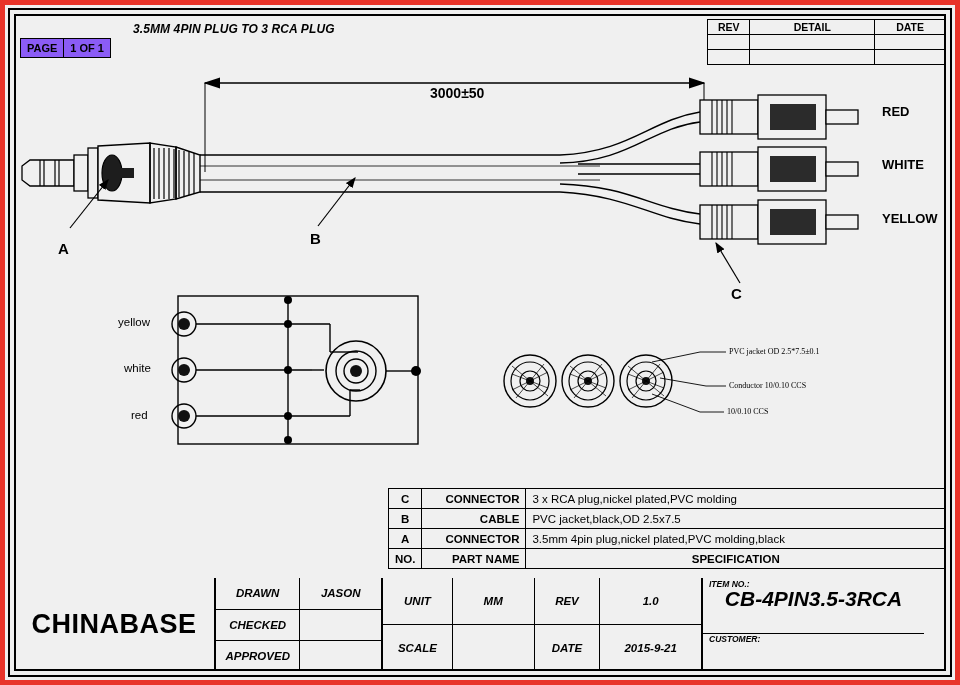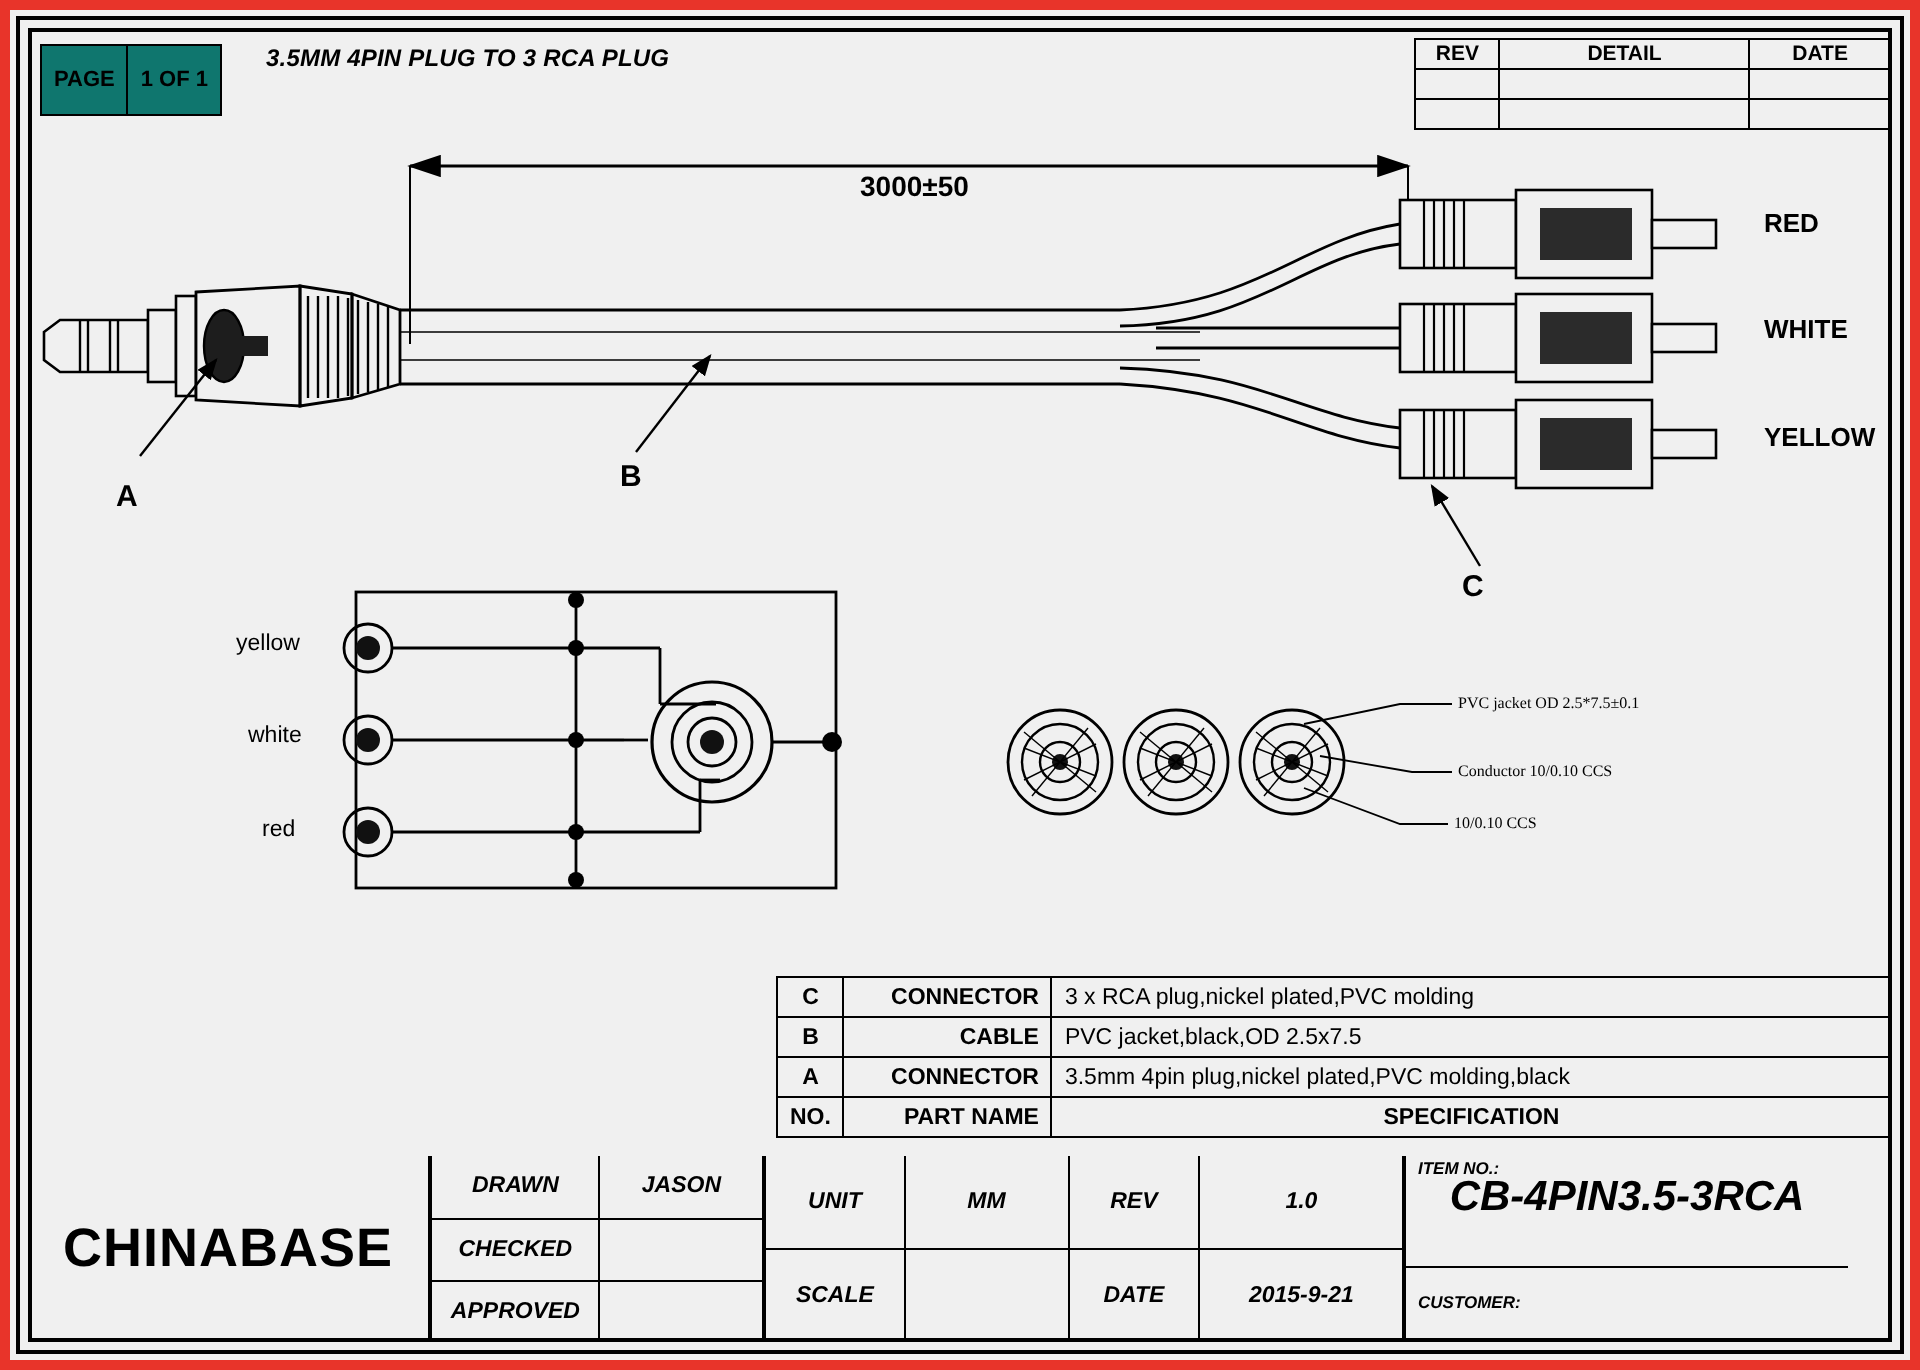--- a/index.html
+++ b/index.html
@@ -45,26 +45,26 @@
   svg.art {
     position: absolute;
     left: 0; top: 0;
     width: 960px;
     height: 685px;
     pointer-events: none;
   }
   
   .pagebox {
     position: absolute;
-    left: 20px; top: 22px;
-    height: 36px;
+    left: 20px; top: 38px;
+    height: 20px;
     border: 1.5px solid #000;
     display: flex;
     box-sizing: border-box;
-    background: #0f766e;
+    background: #8b5cf6;
   }
   .pagebox .cell {
     font-size: 11px;
     font-weight: bold;
     padding: 0 6px;
     display: flex;
     align-items: center;
     box-sizing: border-box;
   }
   .pagebox .cell + .cell {
@@ -190,21 +190,21 @@
     font-size: 21px;
     font-weight: bold;
     display: block;
     text-align: center;
     margin-top: -2px;
   }
   .cust-lab {
     font-size: 8.5px;
     font-weight: bold;
     display: block;
-    margin-top: 12px;
+    margin-top: 0;
     text-align: left;
   }
 </style>
 </head>
 <body>
 
 <div id="sheet">
 
   <div class="outer-border"></div>
   <div class="inner-border"></div>

